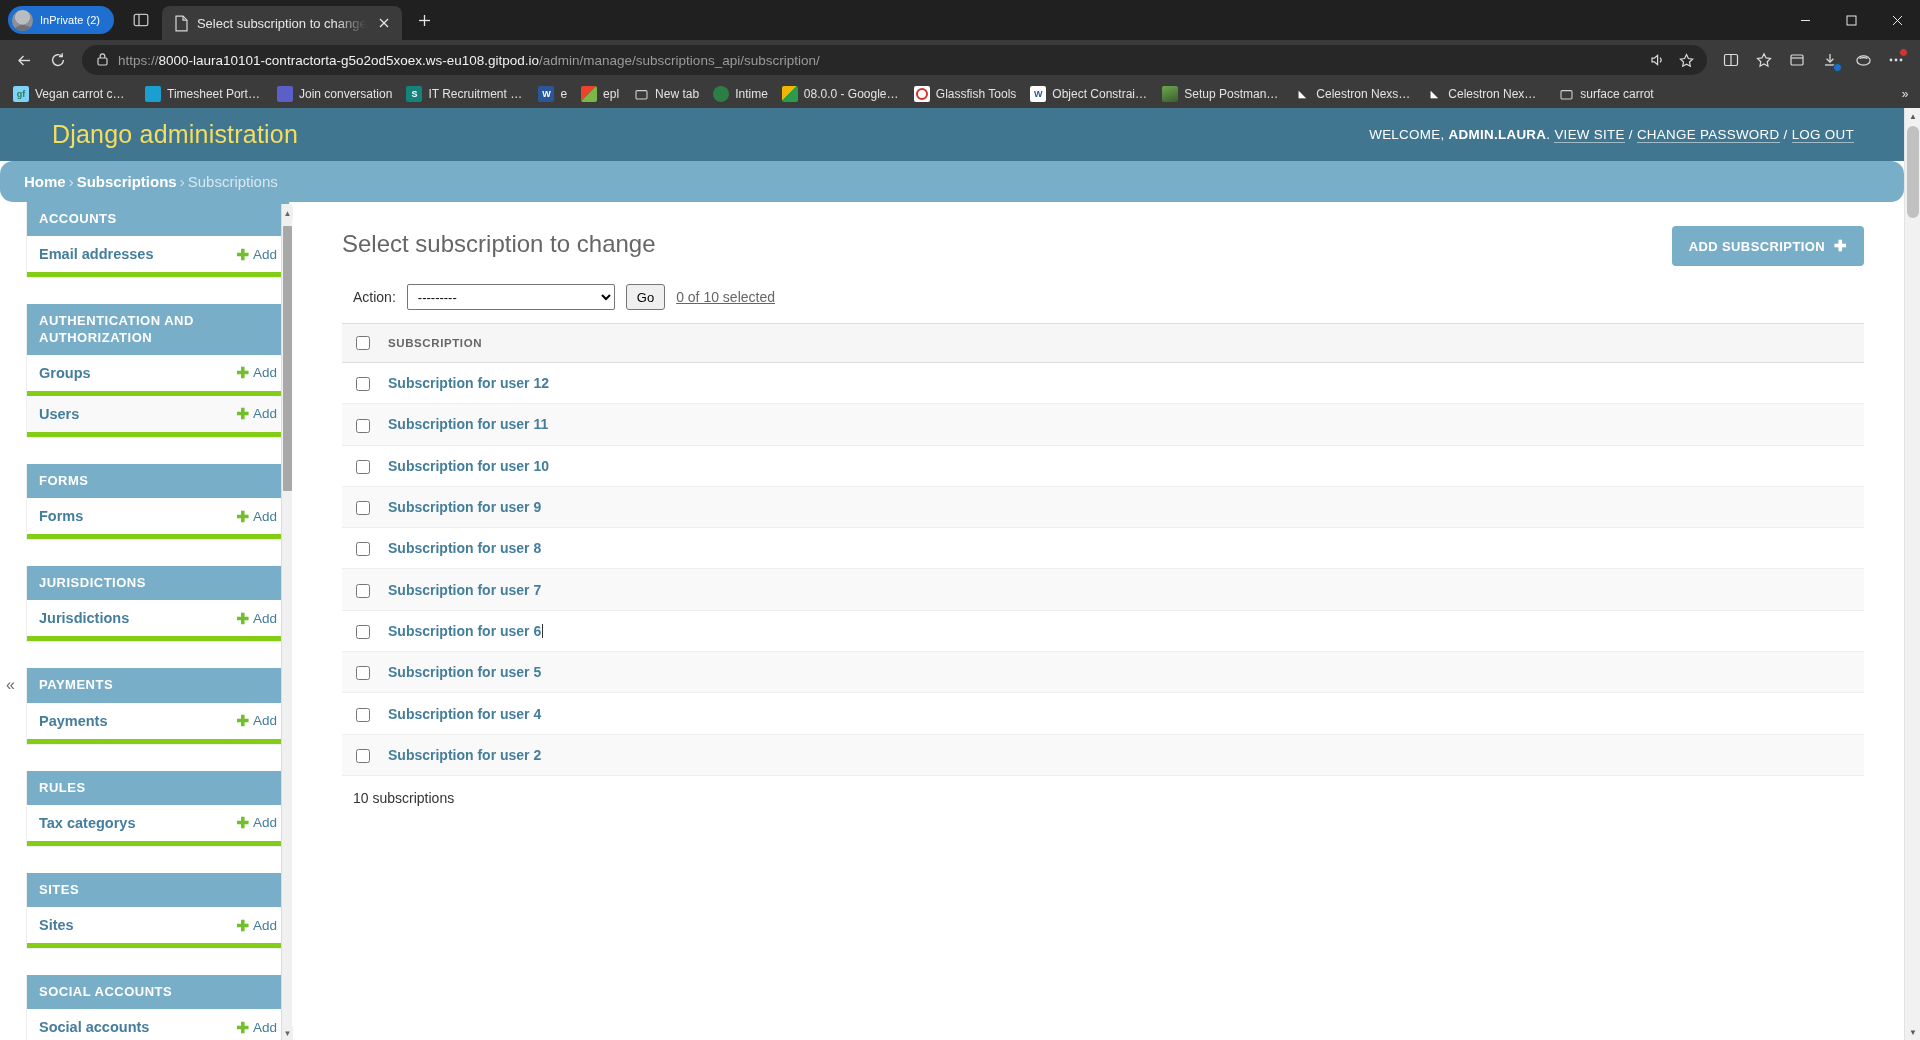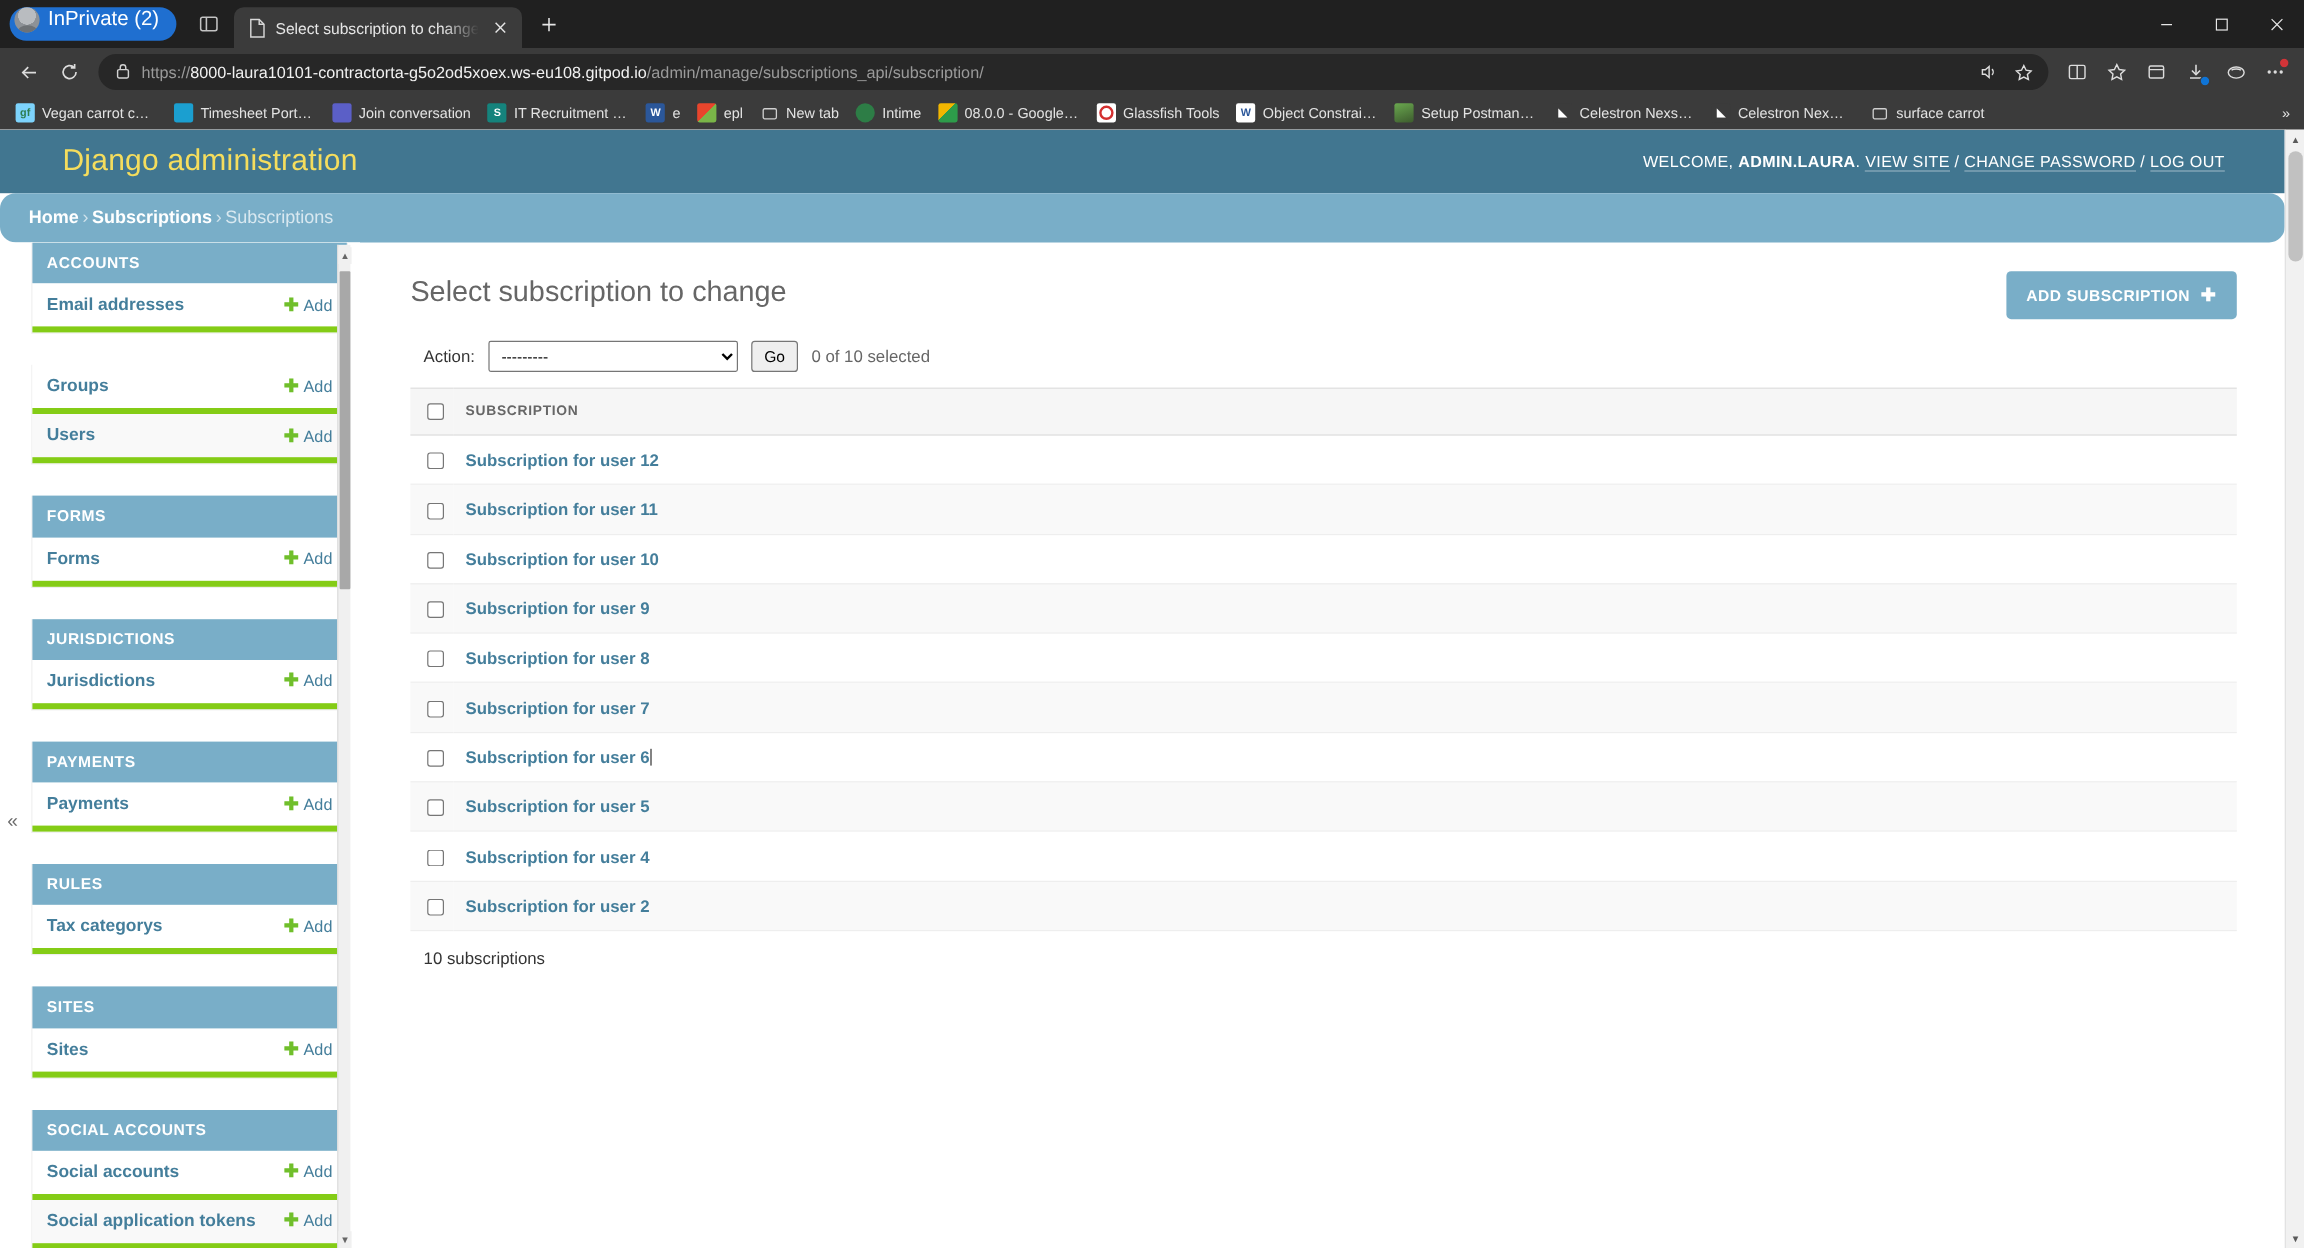--- a/index.html
+++ b/index.html
@@ -10,24 +10,24 @@
   }
 
   
   .browser { width: 1920px; height: 1040px; display: flex; flex-direction: column; background:#3b3b3b; }
 
   .tabstrip {
     height: 40px; background: #202020; display: flex; align-items: flex-end;
     padding-left: 8px; position: relative; flex: 0 0 40px;
   }
   .inprivate-pill {
-    display: flex; gap: 7px;
+    display: flex; align-items: center; gap: 7px;
     background: #1f6fd0; color: #fff; border-radius: 14px;
     height: 28px; padding: 0 14px 0 4px; margin-bottom: 6px;
-    font-size: 17px; white-space: nowrap;
+    font-size: 11px; white-space: nowrap;
   }
   .ip-avatar {
     width: 21px; height: 21px; border-radius: 50%;
     background: radial-gradient(circle at 50% 34%, #b9bcc0 0 42%, #8e9297 43% 100%);
     position: relative; overflow: hidden; flex: 0 0 21px;
   }
   .ip-avatar::after{
     content:""; position:absolute; bottom:-5px; left:50%; transform:translateX(-50%);
     width:17px; height:11px; border-radius:50% 50% 0 0; background:#6e7276;
   }
@@ -160,21 +160,21 @@
   .act-select {
     font-family:"Liberation Sans",sans-serif; font-size:13px;
     padding: 4px 6px; height:26px; width: 208px;
     border:1px solid #767676; border-radius:2px; background:#fff; color:#000;
   }
   .go-btn {
     font-family:"Liberation Sans",sans-serif; font-size: 13px;
     height: 26px; padding: 0 10px; background:#efefef;
     border:1px solid #767676; border-radius:3px; color:#000;
   }
-  .sel-count { color:#666; font-size:14px; }
+  .sel-count { color:#666; font-size:14px;text-decoration:underline; }
 
   table.results { width:100%; border-collapse:collapse; margin-top: 13px; }
   table.results thead th {
     background:#f6f6f6; border-bottom:1px solid #ddd; border-top:1px solid #ddd;
     text-align:left; font-size:11.5px; font-weight:bold; letter-spacing:.6px;
     color:#666; text-transform:uppercase; padding: 12px 10px;
   }
   table.results th.ck, table.results td.ck { width: 36px; padding-left: 14px; padding-right:0; }
   table.results tbody td {
     padding: 12px 10px; border-bottom:1px solid #eee; font-size:14px;
@@ -447,20 +447,21 @@
               <div class="sb-row">
                 <a href="#" class="model">Email addresses</a>
                 <span class="sb-add">
                     <span class="addlink-ico">✚</span>
                     <span>Add</span>
                   </span>
               </div>
             </div>
 
             <div class="sb-module">
+              <div class="sb-caption">AUTHENTICATION AND AUTHORIZATION</div>
               <div class="sb-row">
                 <a href="#" class="model">Groups</a>
                 <span class="sb-add">
                     <span class="addlink-ico">✚</span>
                     <span>Add</span>
                   </span>
               </div>
               <div class="sb-row alt">
                 <a href="#" class="model">Users</a>
                 <span class="sb-add">

